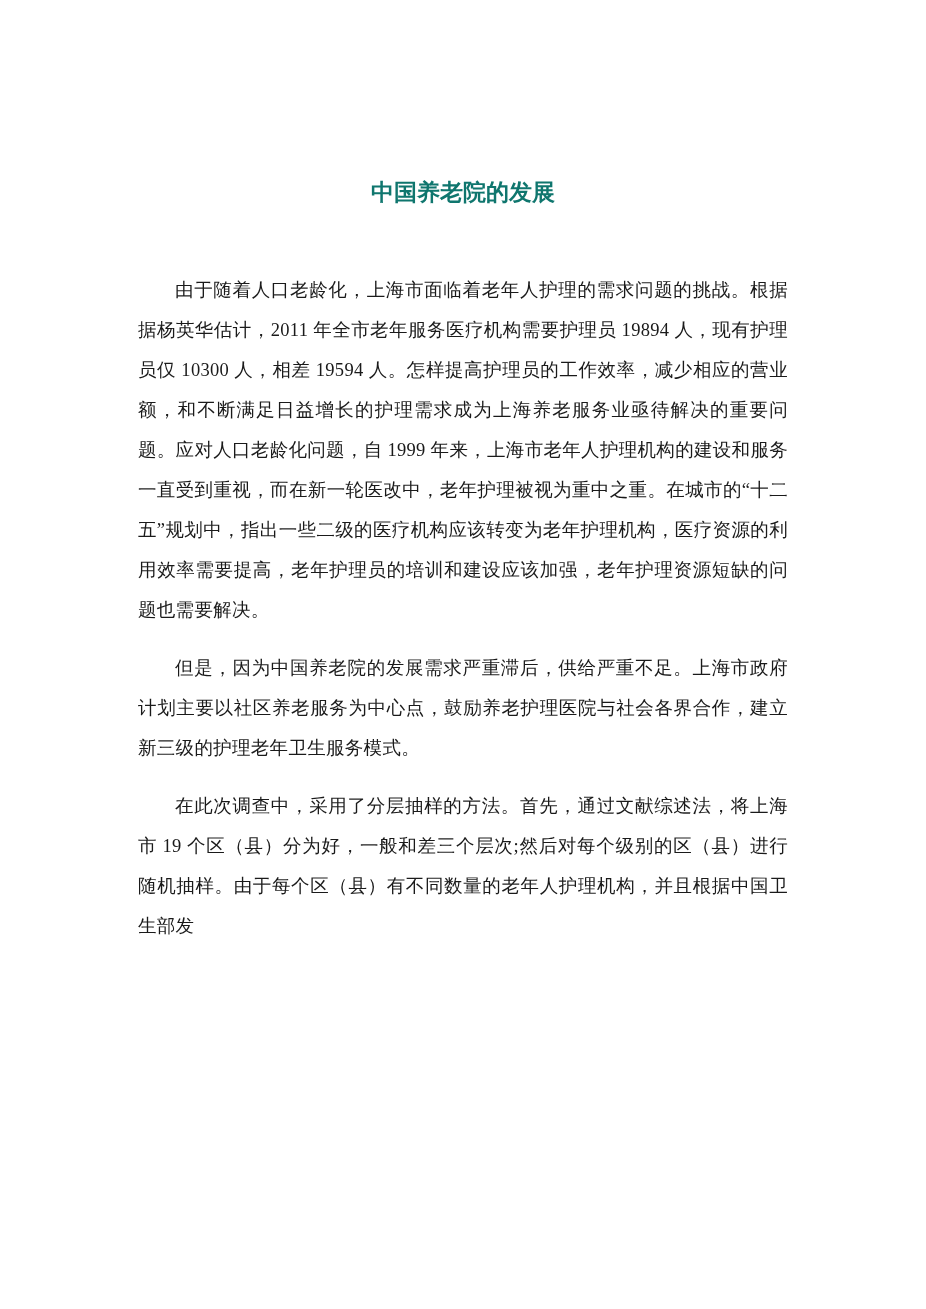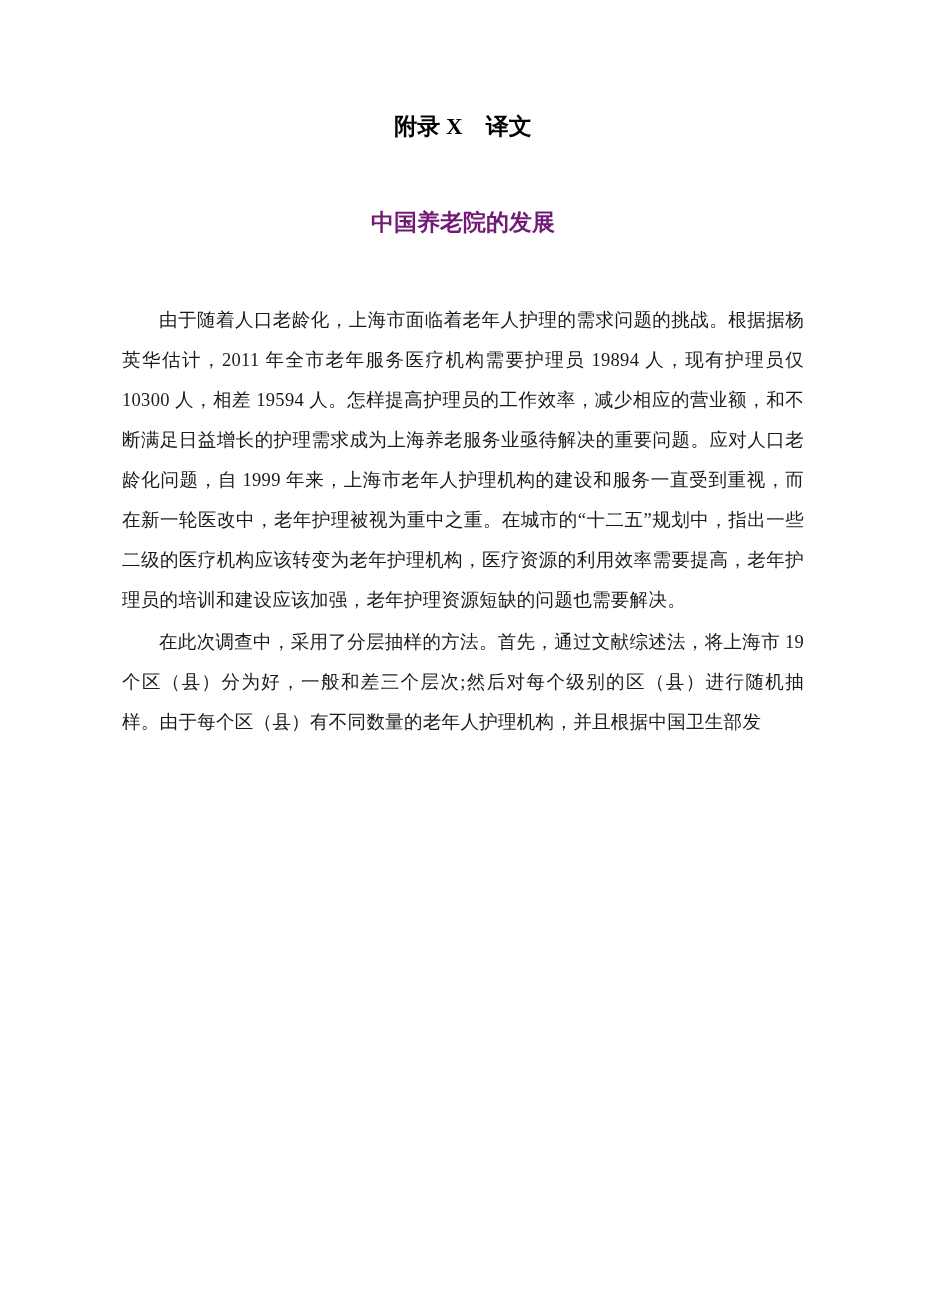--- a/index.html
+++ b/index.html
@@ -25,40 +25,40 @@
       text-align: center;
       line-height: 1.3;
       color: #000000;
     }
     .doc-title {
       margin: 66px 0 0 0;
       font-size: 23px;
       font-weight: 700;
       text-align: center;
       line-height: 1.3;
-      color: #701a75;
+      color: #0f766e;
     }
     .body-text {
       margin-top: 62px;
     }
     .body-text p {
-      margin: 2px;
+      margin: 18px;
       font-size: 18.5px;
       line-height: 40px;
       text-align: justify;
       text-indent: 2em;
       letter-spacing: 0.3px;
       color: #1a1a1a;
     }
   </style>
 </head>
 <body>
 
 <div class="page">
-  <h1 class="appendix-title">附录 X　译文</h1>
 
   <h2 class="doc-title">中国养老院的发展</h2>
 
   <div class="body-text">
     <p>由于随着人口老龄化，上海市面临着老年人护理的需求问题的挑战。根据据杨英华估计，2011 年全市老年服务医疗机构需要护理员 19894 人，现有护理员仅 10300 人，相差 19594 人。怎样提高护理员的工作效率，减少相应的营业额，和不断满足日益增长的护理需求成为上海养老服务业亟待解决的重要问题。应对人口老龄化问题，自 1999 年来，上海市老年人护理机构的建设和服务一直受到重视，而在新一轮医改中，老年护理被视为重中之重。在城市的“十二五”规划中，指出一些二级的医疗机构应该转变为老年护理机构，医疗资源的利用效率需要提高，老年护理员的培训和建设应该加强，老年护理资源短缺的问题也需要解决。</p>
+    <p>但是，因为中国养老院的发展需求严重滞后，供给严重不足。上海市政府计划主要以社区养老服务为中心点，鼓励养老护理医院与社会各界合作，建立新三级的护理老年卫生服务模式。</p>
     <p>在此次调查中，采用了分层抽样的方法。首先，通过文献综述法，将上海市 19 个区（县）分为好，一般和差三个层次;然后对每个级别的区（县）进行随机抽样。由于每个区（县）有不同数量的老年人护理机构，并且根据中国卫生部发</p>
   </div>
 </div>
 
 </body></html>

